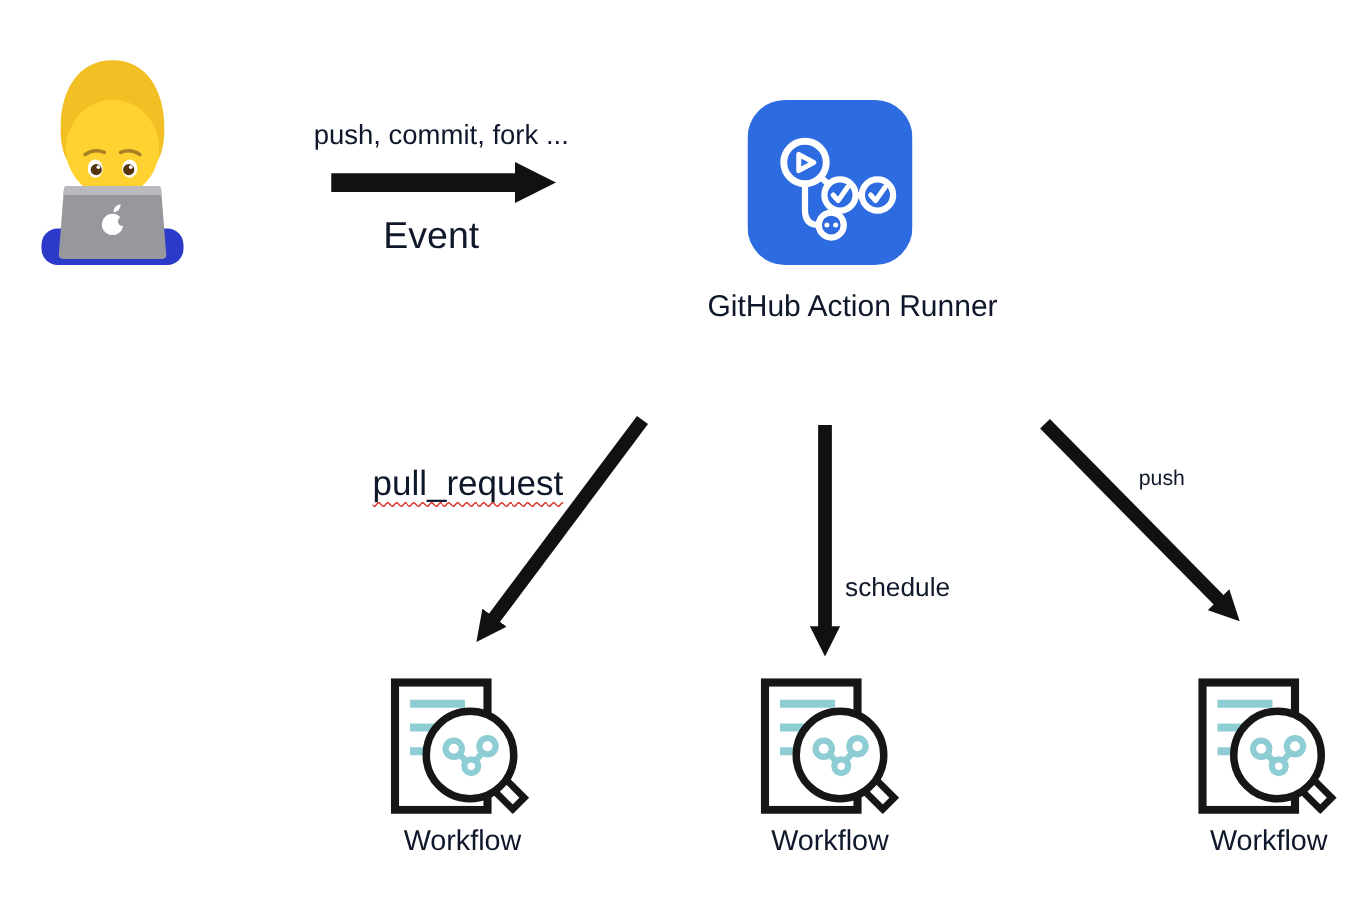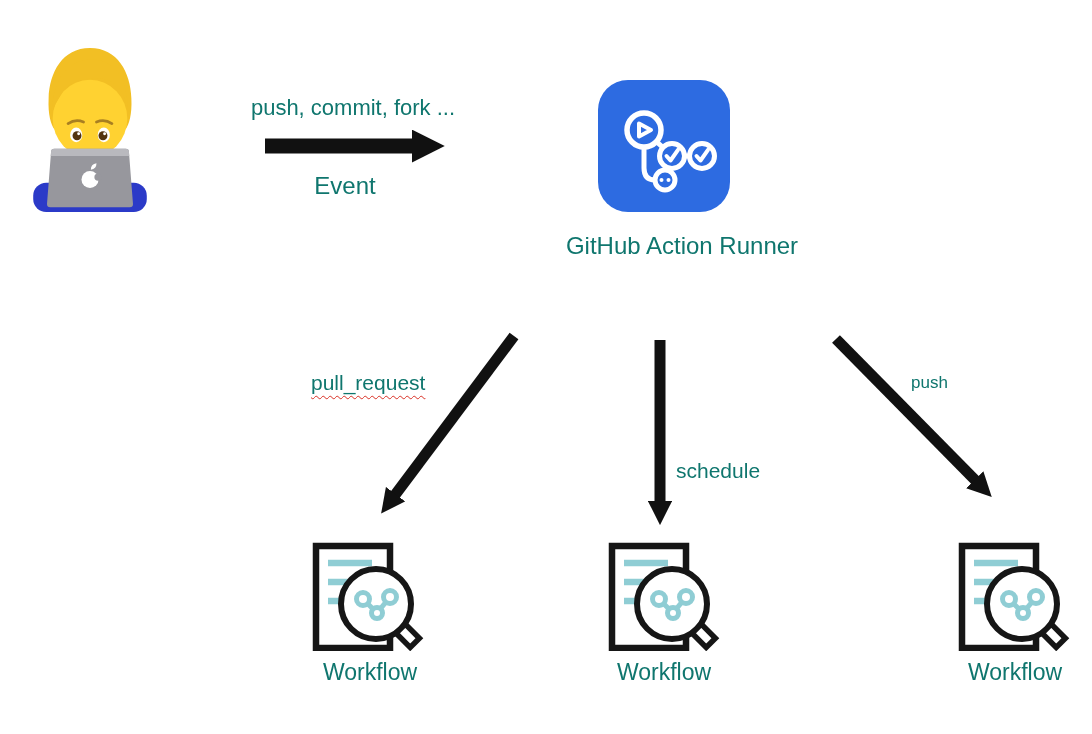--- a/index.html
+++ b/index.html
@@ -11,30 +11,30 @@
     position: relative;
     width: 1092px;
     height: 734px;
     background: #ffffff;
     overflow: hidden;
     font-family: "Liberation Sans", sans-serif;
     color: #1a1a1a;
   }
   .abs { position: absolute; }
   .label {
-    color: #0f766e;
+    color: #0f172a;
     white-space: nowrap;
     line-height: 1.15;
   }
   .label.center { text-align: center; }
   .evt-top   { left: 203px; top: 95px;  width: 300px; font-size: 22px; }
-  .evt-bot   { left: 245px; top: 172px; width: 200px; font-size: 24px; }
+  .evt-bot   { left: 245px; top: 172px; width: 200px; font-size: 30px; }
   .runner-label { left: 532px; top: 232px; width: 300px; font-size: 24px; }
   .trigger-pr  {
-    left: 311px; top: 371px; font-size: 21px;
+    left: 298px; top: 371px; font-size: 28px;
     text-decoration: underline wavy #d93025 1px;
     text-underline-offset: 5px;
     text-decoration-skip-ink: none;
   }
   .trigger-schedule { left: 676px; top: 437px; font-size: 21px; margin-top: 22px; }
   .trigger-push     { left: 911px; top: 373px; font-size: 17px; }
   .wf-label { top: 659px; width: 140px; font-size: 23px; }
   .wf-label-1 { left: 300px; }
   .wf-label-2 { left: 594px; }
   .wf-label-3 { left: 945px; }

